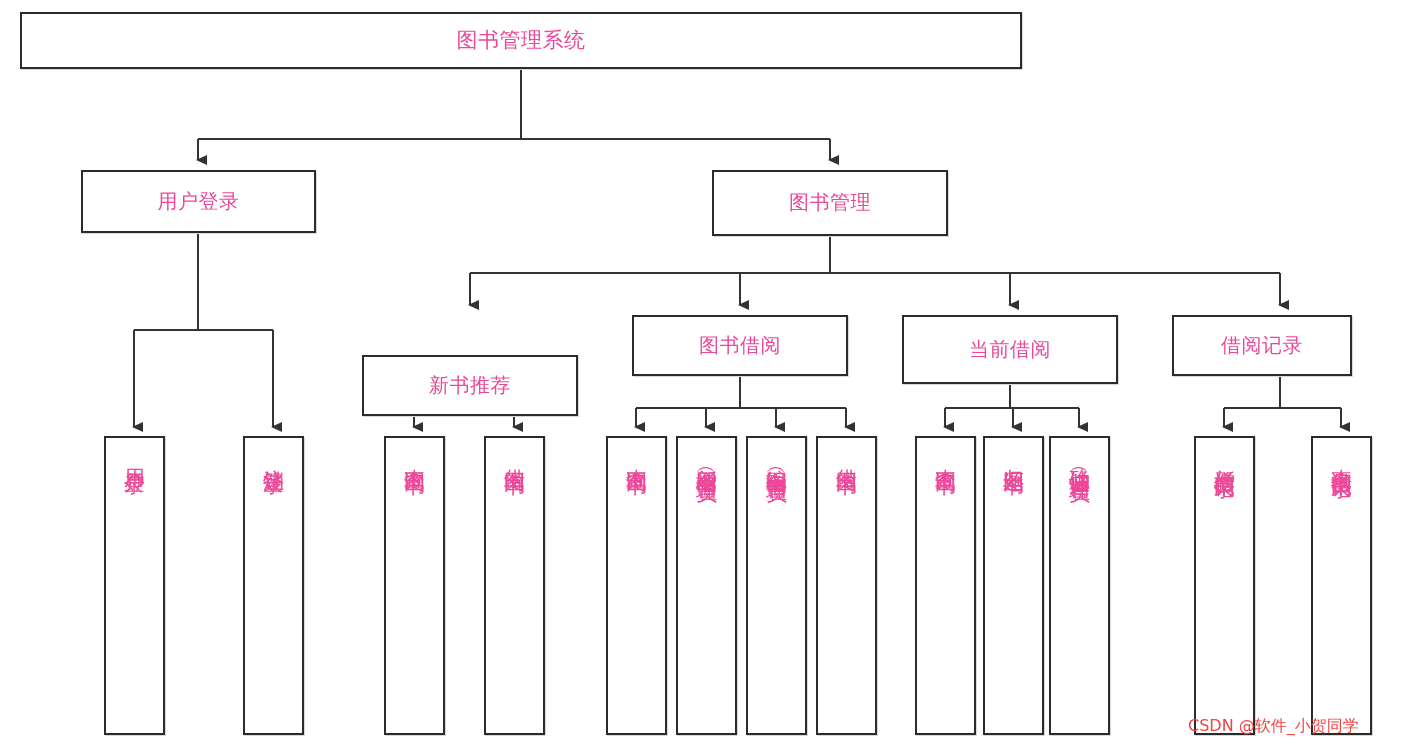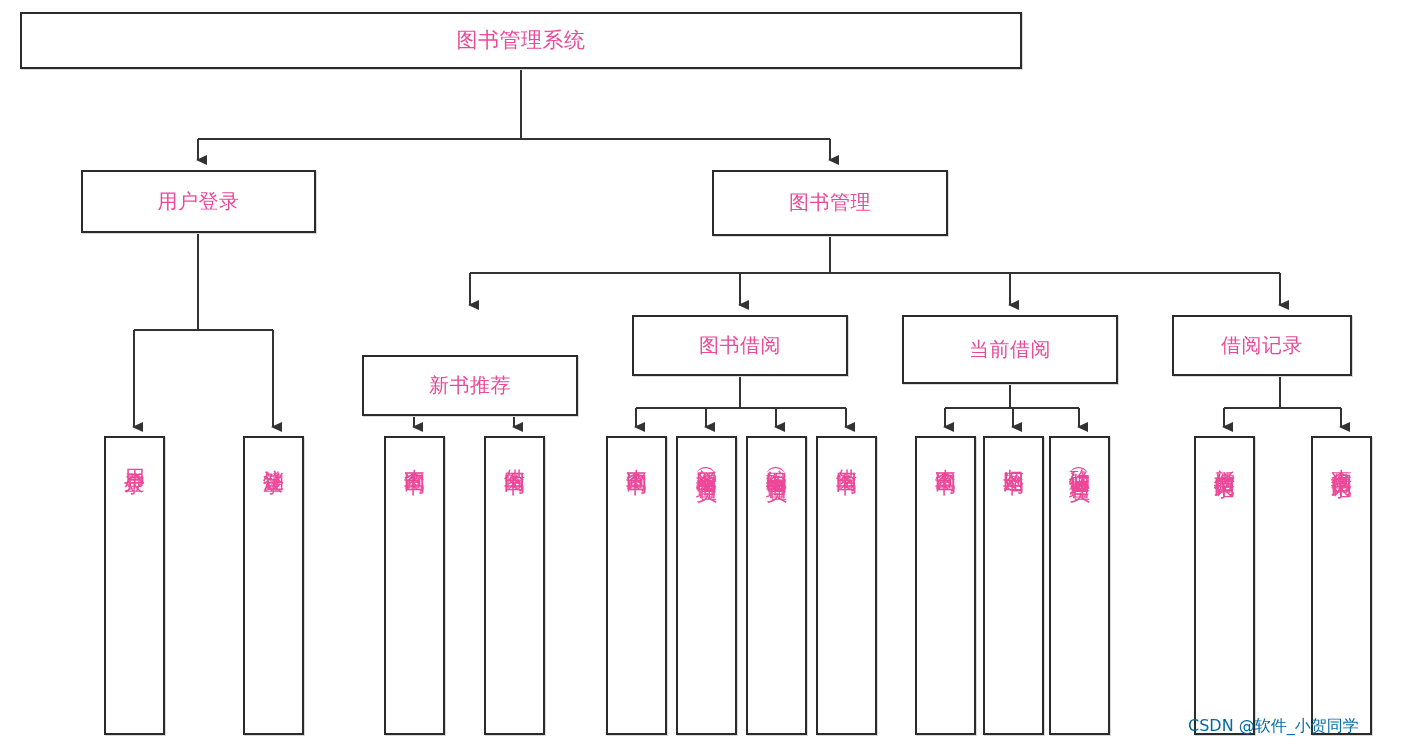--- a/index.html
+++ b/index.html
@@ -34,21 +34,21 @@
     letter-spacing:2px;
     line-height:1.05;
     max-height:270px;
   }
   .leaf{align-items:flex-start;padding-top:14px;}
   .leaf .node-label{margin:0 auto;}
   #watermark{
     position:absolute;
     left:1188px;top:716px;
     font-size:16px;
-    color:#0369a1;
+    color:#ef4444;
     white-space:nowrap;
     font-family:"DejaVu Sans","Liberation Sans",sans-serif;
     pointer-events:none;
   }
 </style>
 </head>
 <body>
 
 <div id="diagram-root">
 

